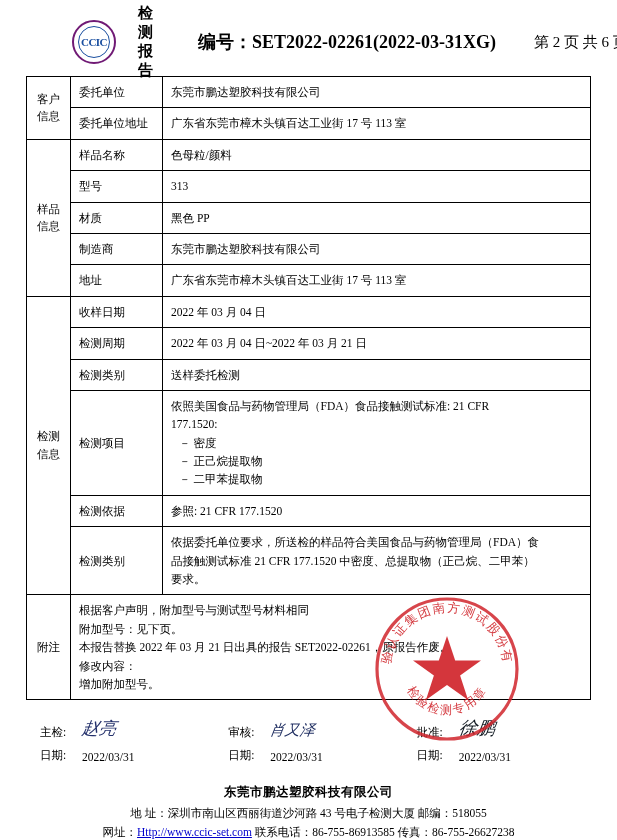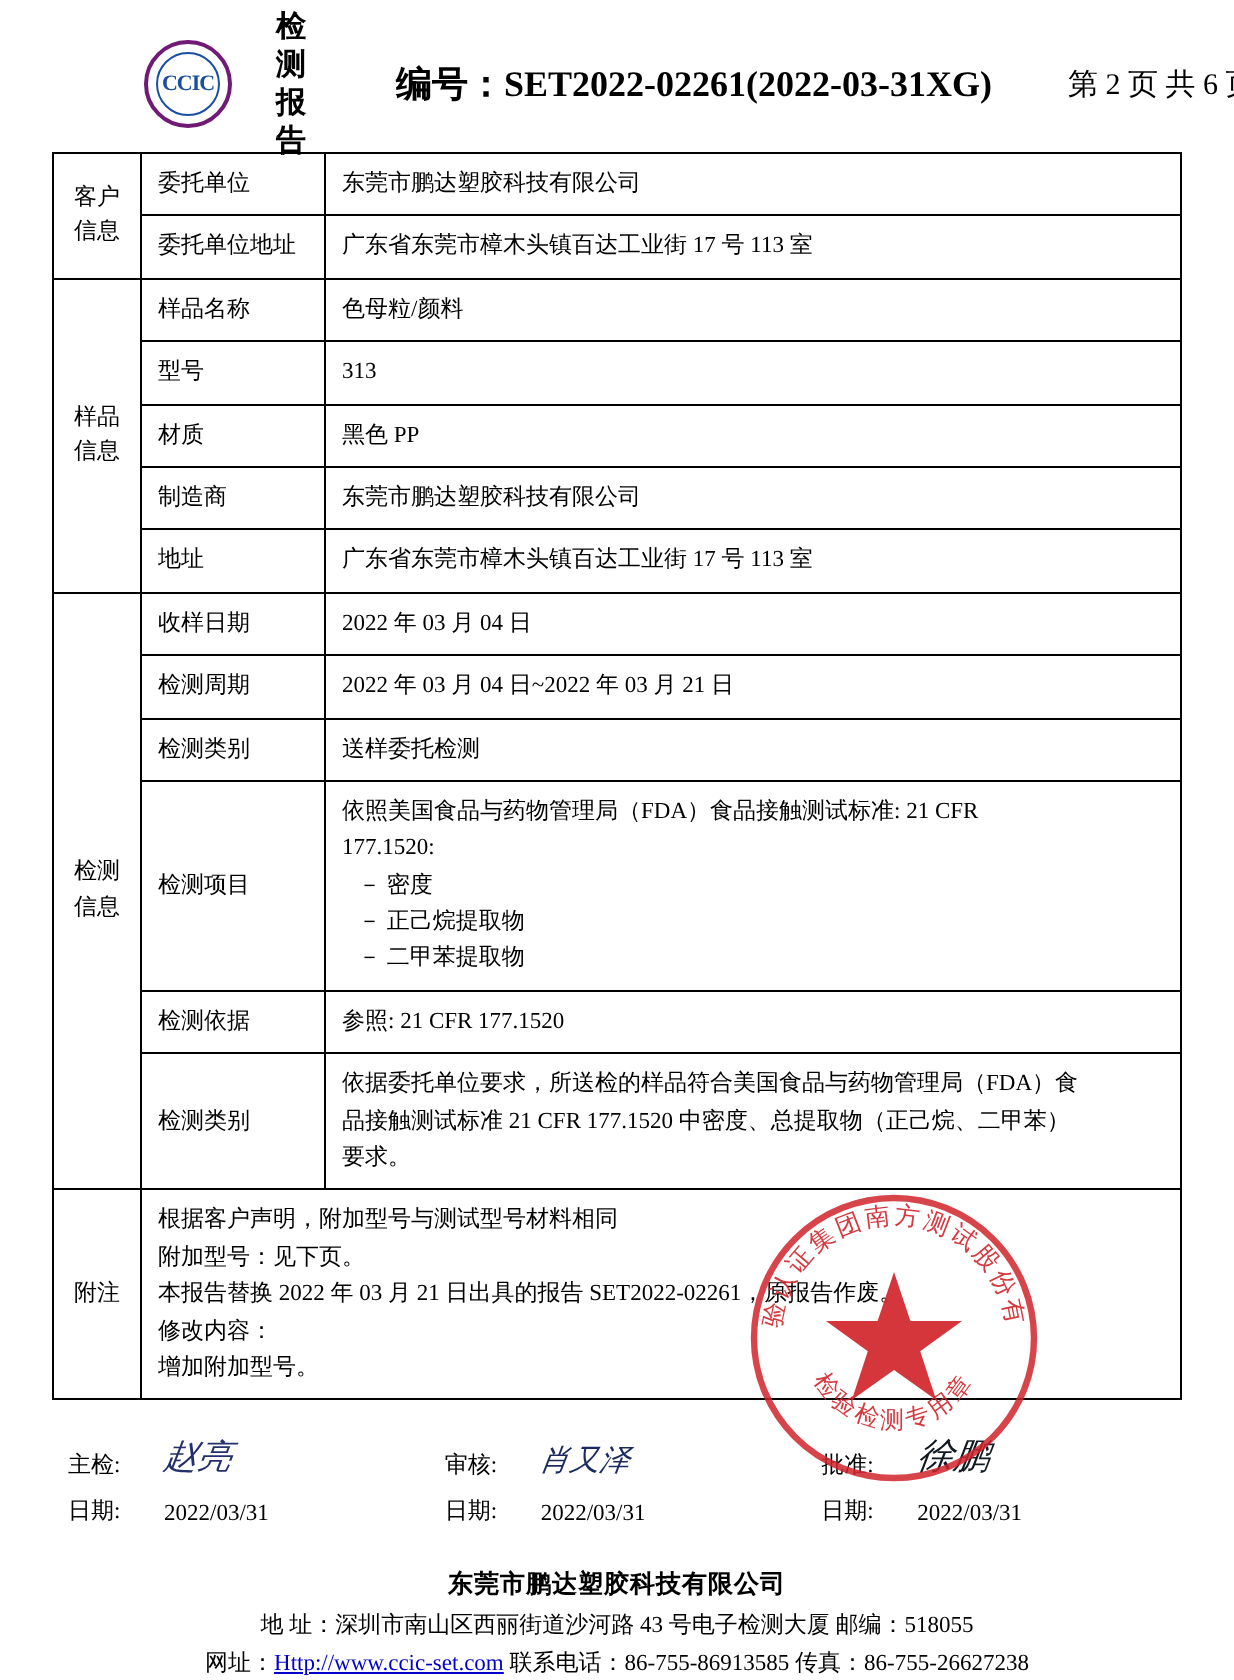--- a/index.html
+++ b/index.html
@@ -131,20 +131,21 @@
   .sig {
     width: 565px;
     margin-top: 0;
     position: relative;
   }
   .sig-row {
     display: flex;
     align-items: flex-end;
     height: 40px;
     font-size: 11.5px;
+    text-align: center;
   }
   .sig-row.second { height: 30px; align-items: center; }
   .sig-cell {
     flex: 1;
     display: flex;
     align-items: flex-end;
   }
   .sig-label {
     width: 46px;
     flex: none;

